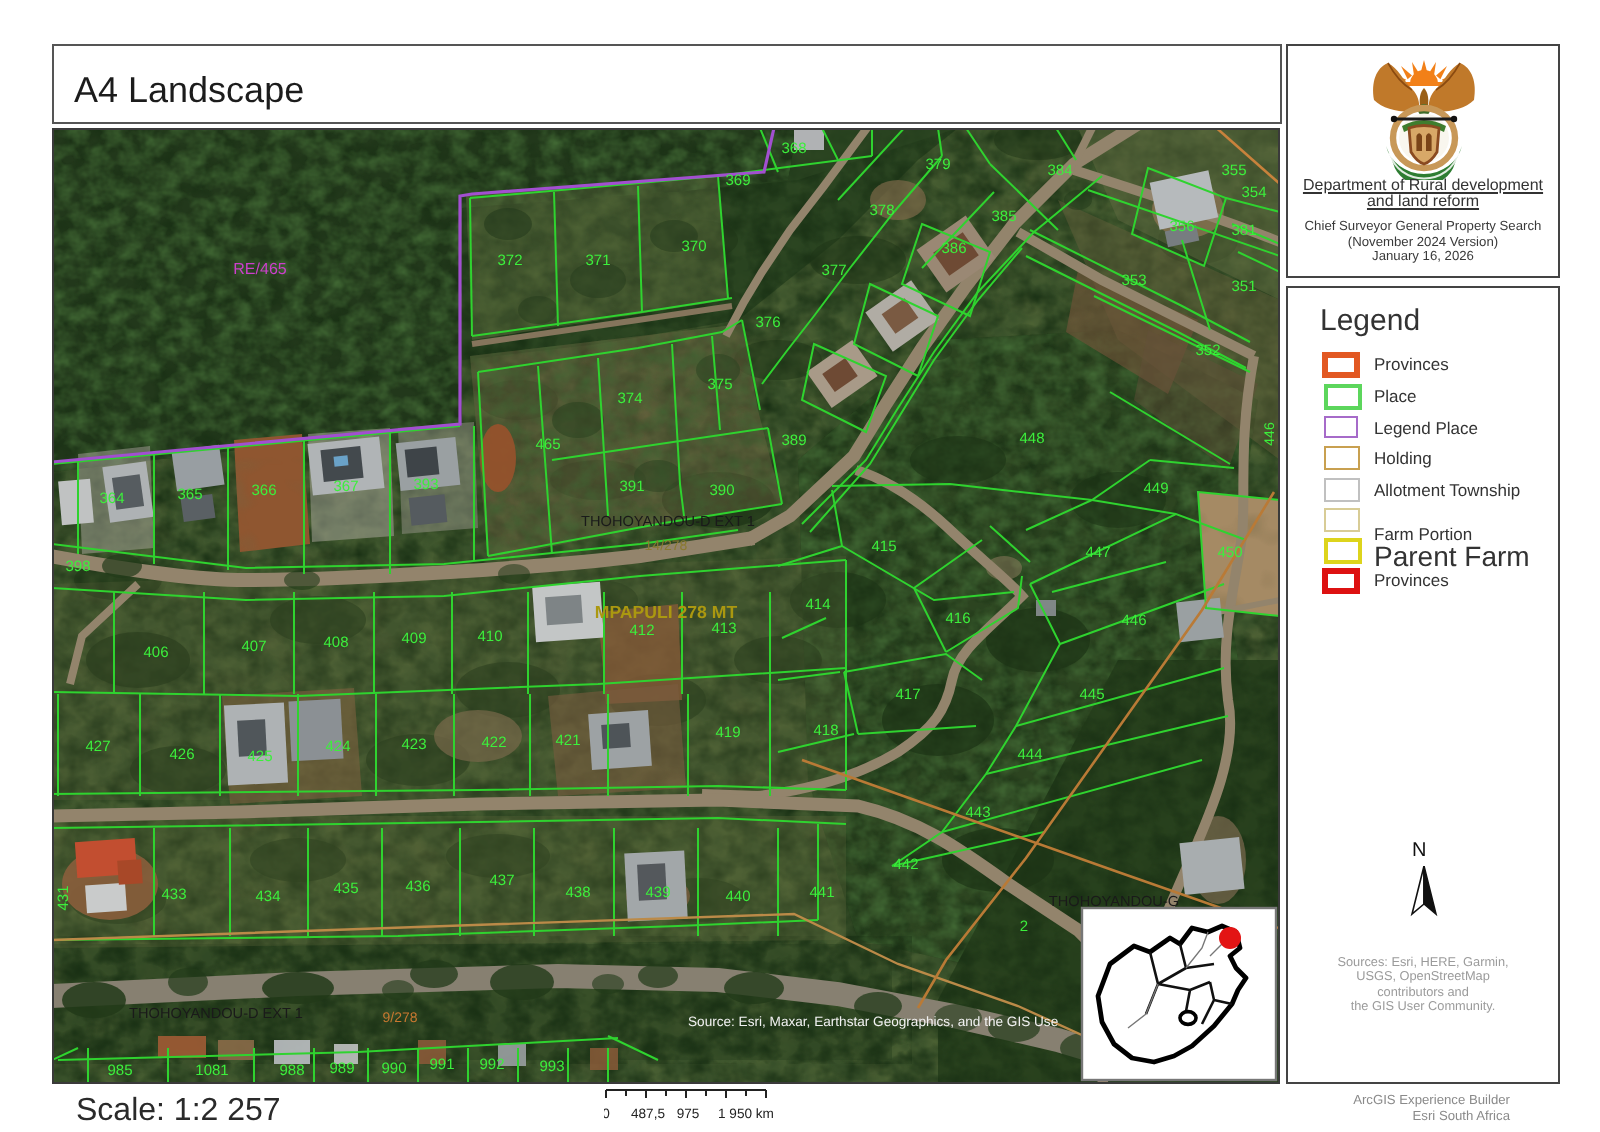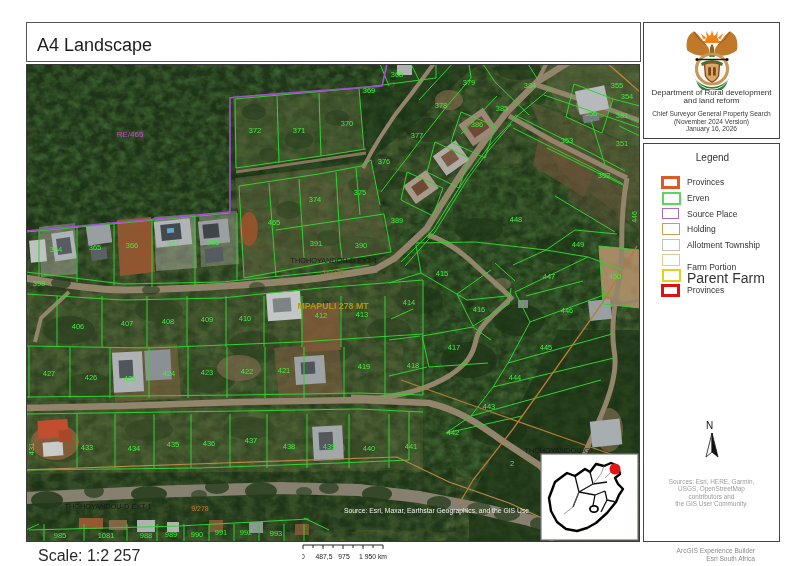--- a/index.html
+++ b/index.html
@@ -511,37 +511,37 @@
 
 <path d="M19.5,36 Q27,33.5 34.5,36 L33.5,48 Q30.5,53 27,54 Q23.5,53 20.5,48 Z" fill="#d8a868" stroke="#8a4a20" stroke-width="1.4"></path>
 
 <path d="M23.2,40 c0.9,-1.8 1.9,-1.8 2.8,0 l0,7.5 l-2.8,0 Z" fill="#7a4418"></path>
 <path d="M28,40 c0.9,-1.8 1.9,-1.8 2.8,0 l0,7.5 l-2.8,0 Z" fill="#7a4418"></path>
 
 <path d="M8,45 A19.5,18 0 0 0 46,45 L42.5,53.5 A16,15 0 0 1 11.5,53.5 Z" fill="#2e7d32"></path>
 <path d="M10,49 A17.5,16 0 0 0 44,49" stroke="#ffffff" stroke-width="1" fill="none" opacity="0.85"></path>
 </svg></div>
 
-  <div class="abs" style="left:0;top:66px;width:135px;text-align:center;font-size:8px;color:#333;line-height:8px;">Department of Rural development<br>and land reform</div>
+  <div class="abs" style="left:0;top:66px;width:135px;text-align:center;font-size:8px;color:#333;line-height:8px;text-decoration:underline;">Department of Rural development<br>and land reform</div>
 
   <div class="abs" style="left:0;top:87px;width:135px;text-align:center;font-size:6.6px;color:#3a3a3a;line-height:7.6px;">Chief Surveyor General Property Search<br>(November 2024 Version)<br>January 16, 2026</div>
 </div>
 
 <div class="abs" style="left:643px;top:143px;width:135px;height:397px;border:1.5px solid #444;background:#fff;">
 
-  <div class="abs" style="left:1px;top:8px;width:135px;text-align:center;font-size:10px;color:#333;">Legend</div>
+  <div class="abs" style="left:16px;top:8px;width:135px;font-size:15px;color:#333;">Legend</div>
 
   <div class="abs" style="left:17px;top:32px;width:13px;height:7px;border:3px solid #e25822;background:#fff;"></div>
   <div class="abs" style="left:43px;top:33px;font-size:8.5px;color:#333;">Provinces</div>
 
   <div class="abs" style="left:18px;top:48px;width:15px;height:9px;border:2px solid #5cd65c;background:#fff;"></div>
-  <div class="abs" style="left:43px;top:49px;font-size:8.5px;color:#333;">Erven</div>
+  <div class="abs" style="left:43px;top:49px;font-size:8.5px;color:#333;">Place</div>
 
   <div class="abs" style="left:18px;top:64px;width:15px;height:9px;border:1.8px solid #a66bc9;background:#fff;"></div>
-  <div class="abs" style="left:43px;top:65px;font-size:8.5px;color:#333;">Source Place</div>
+  <div class="abs" style="left:43px;top:65px;font-size:8.5px;color:#333;">Legend Place</div>
 
   <div class="abs" style="left:18px;top:79px;width:16px;height:10px;border:1.5px solid #c8a050;background:#fff;"></div>
   <div class="abs" style="left:43px;top:80px;font-size:8.5px;color:#333;">Holding</div>
 
   <div class="abs" style="left:18px;top:95px;width:16px;height:10px;border:1px solid #c0c0c0;background:#fff;"></div>
   <div class="abs" style="left:43px;top:96px;font-size:8.5px;color:#333;">Allotment Township</div>
 
   <div class="abs" style="left:18px;top:110px;width:16px;height:10px;border:1.5px solid #d8cc96;background:#fff;"></div>
   <div class="abs" style="left:43px;top:118px;font-size:8.5px;color:#333;">Farm Portion</div>
 

